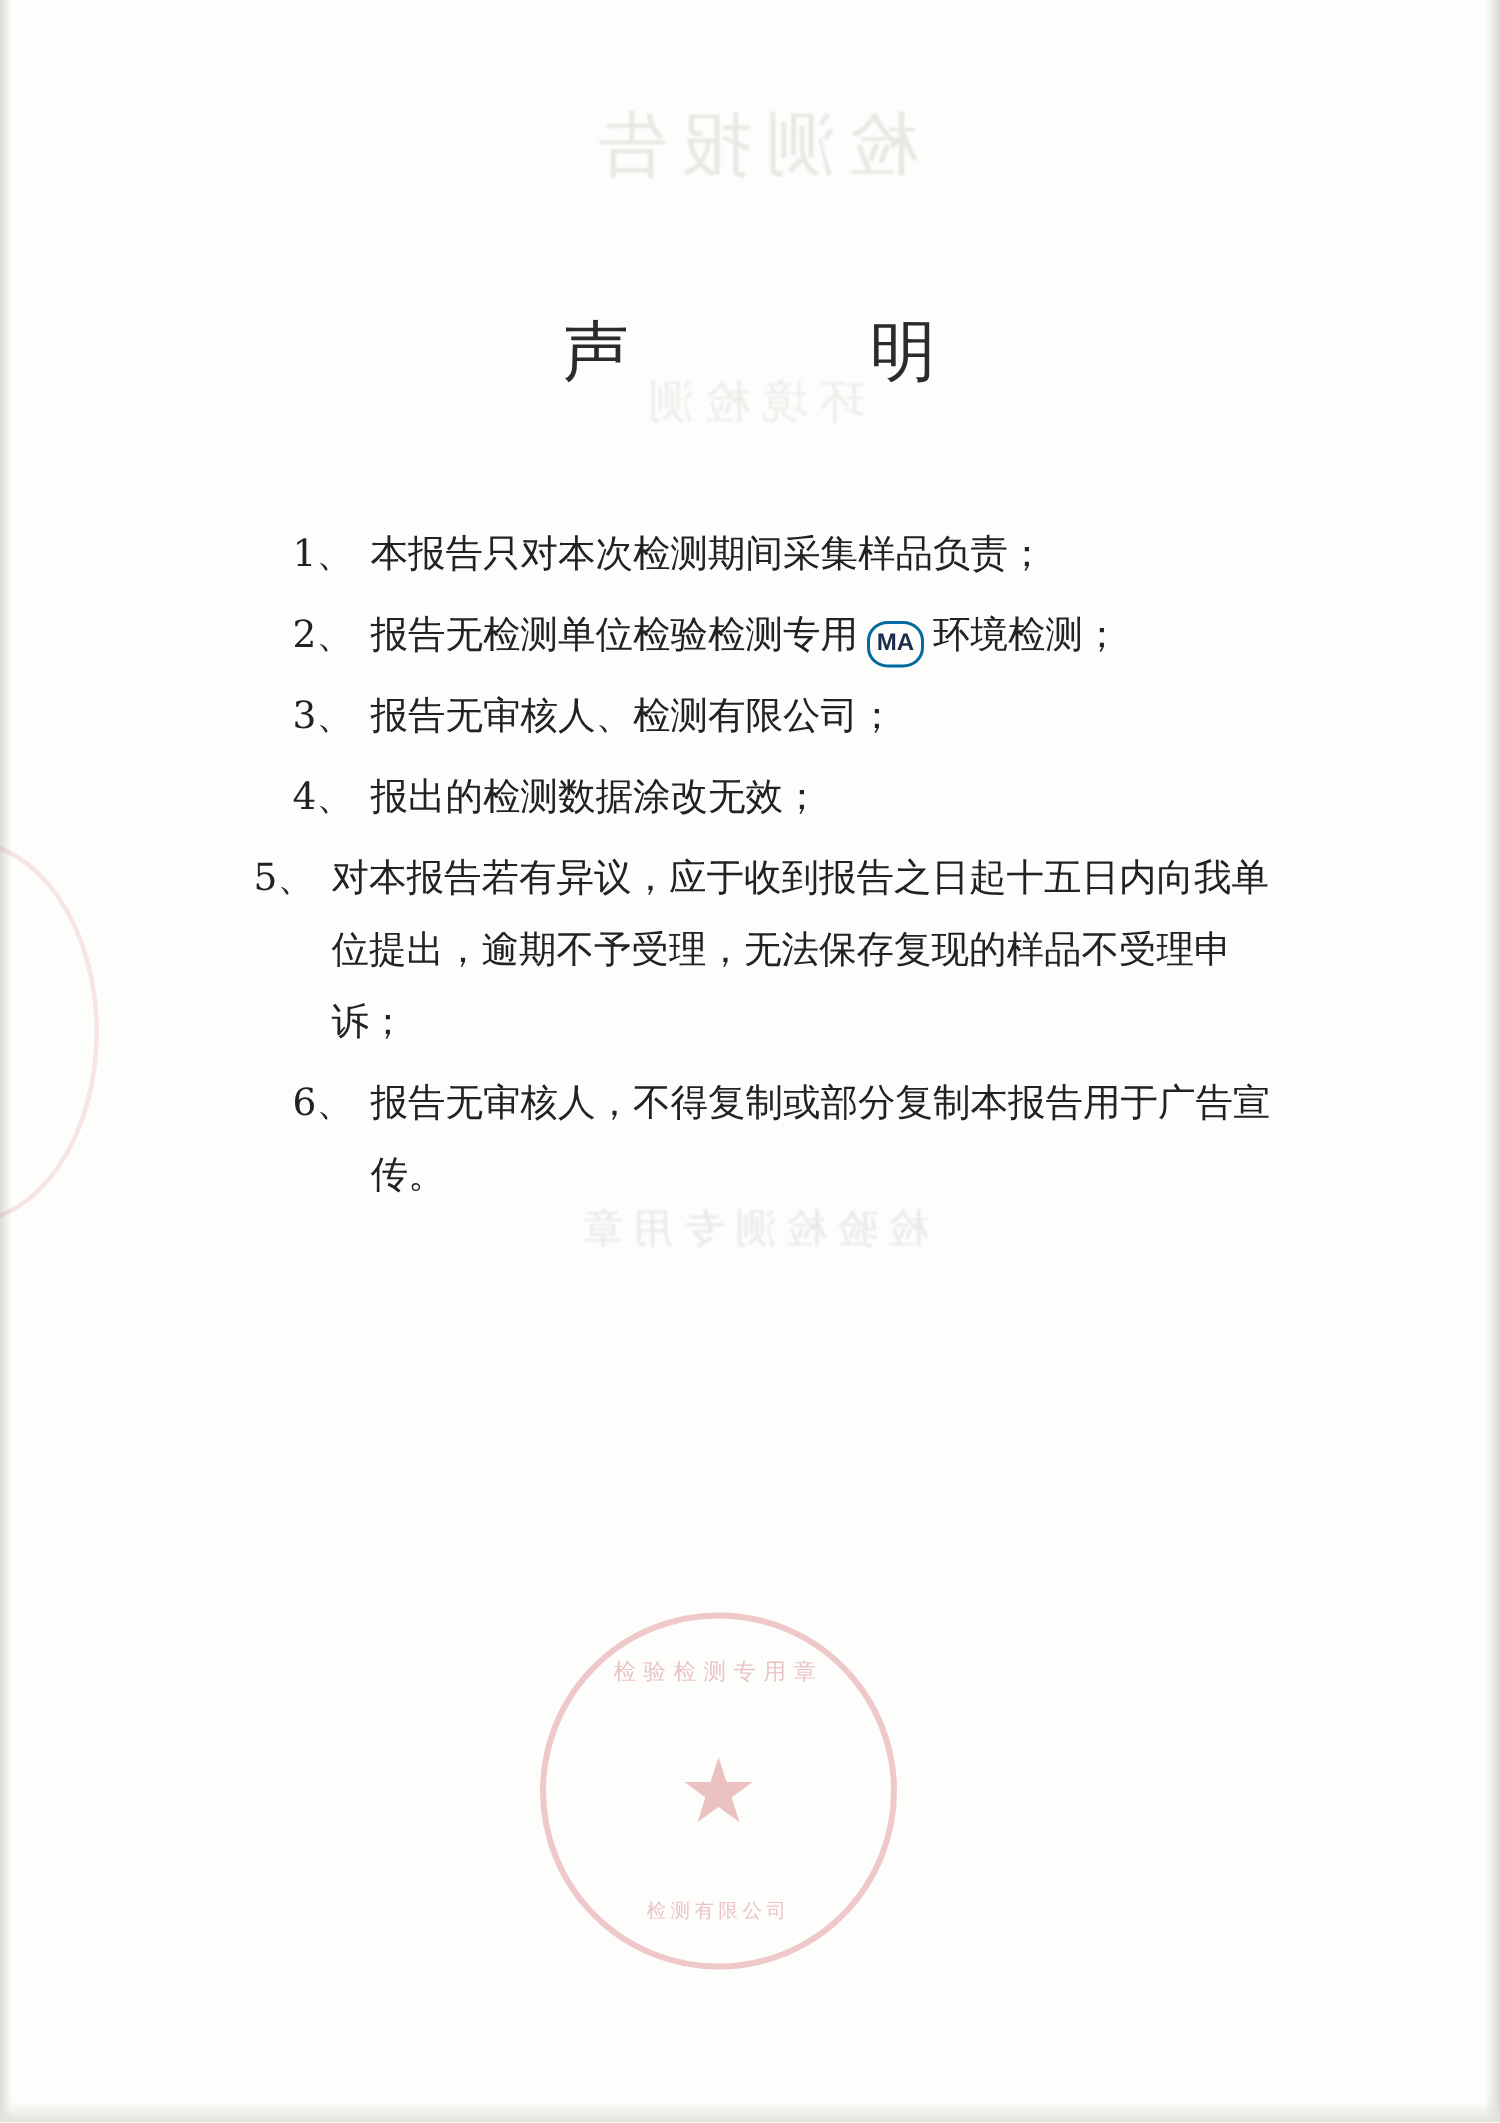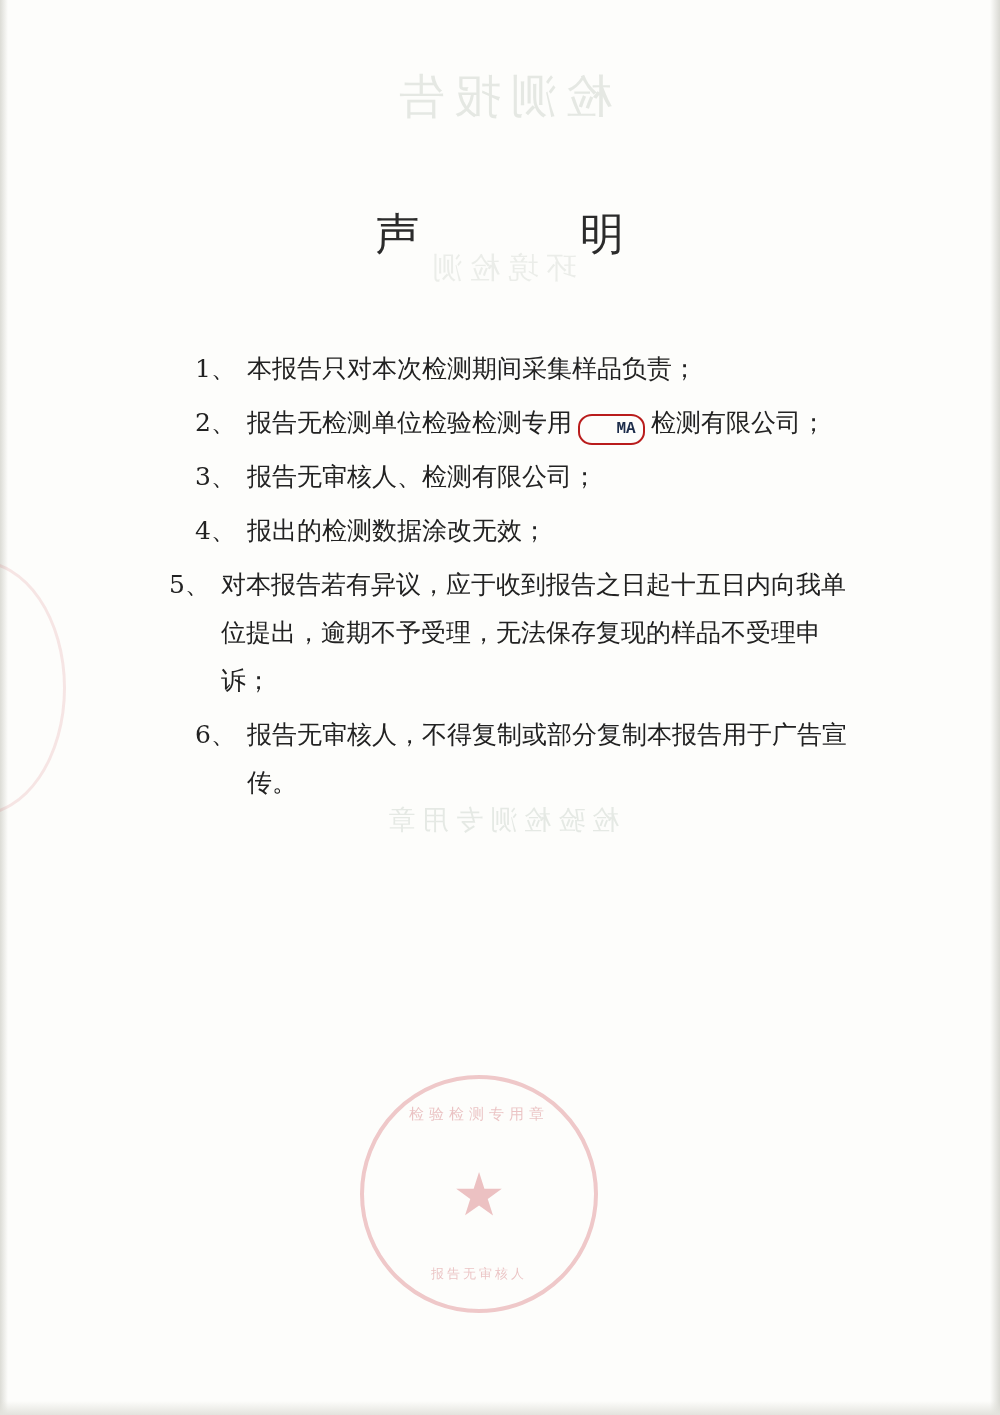--- a/index.html
+++ b/index.html
@@ -179,31 +179,30 @@
   .clause.wide .num {
     width: 52px;
   }
   .ma-badge {
     display: inline-flex;
     align-items: center;
     justify-content: center;
     width: 34px;
     height: 27px;
     margin: 0 6px;
-    border: 2px solid #b91c1c;
+    border: 2px solid #0369a1;
     border-radius: 14px / 13px;
-    font-family: Liberation Mono, monospace;
+    font-family: Liberation Sans, sans-serif;
     font-size: 16px;
     font-weight: bold;
     letter-spacing: 0;
     color: #1c2c4a;
     vertical-align: -4px;
     position: relative;
     top: -2px;
-    padding-left: 29px;
   }
 </style>
 </head>
 <body>
 
 <div class="page">
 
   <div class="scan-edge-left"></div>
   <div class="scan-edge-right"></div>
   <div class="scan-edge-bottom"></div>
@@ -213,40 +212,40 @@
     <div class="bt-line2">环境检测</div>
   </div>
 
   <div class="bleed-mid">检验检测专用章</div>
 
   <div class="seal seal-left-edge"></div>
 
   <div class="seal seal-bottom">
     <div class="seal-arc-top">检验检测专用章</div>
     <div class="seal-star">★</div>
-    <div class="seal-arc-bottom">报告无审核人</div>
+    <div class="seal-arc-bottom">检测有限公司</div>
   </div>
 
   <div class="doc-title">
     <span>声</span>
     <span class="t-sp"></span>
     <span>明</span>
   </div>
 
   <div class="clauses">
 
     <div class="clause">
       <span class="num">1、</span>
       <span class="body">本报告只对本次检测期间采集样品负责；</span>
     </div>
 
     <div class="clause">
       <span class="num">2、</span>
       <span class="body">
-        <span>报告无检测单位检验检测专用</span><span class="ma-badge">MA</span><span>检测有限公司；</span>
+        <span>报告无检测单位检验检测专用</span><span class="ma-badge">MA</span><span>环境检测；</span>
       </span>
     </div>
 
     <div class="clause">
       <span class="num">3、</span>
       <span class="body">报告无审核人、检测有限公司；</span>
     </div>
 
     <div class="clause">
       <span class="num">4、</span>

